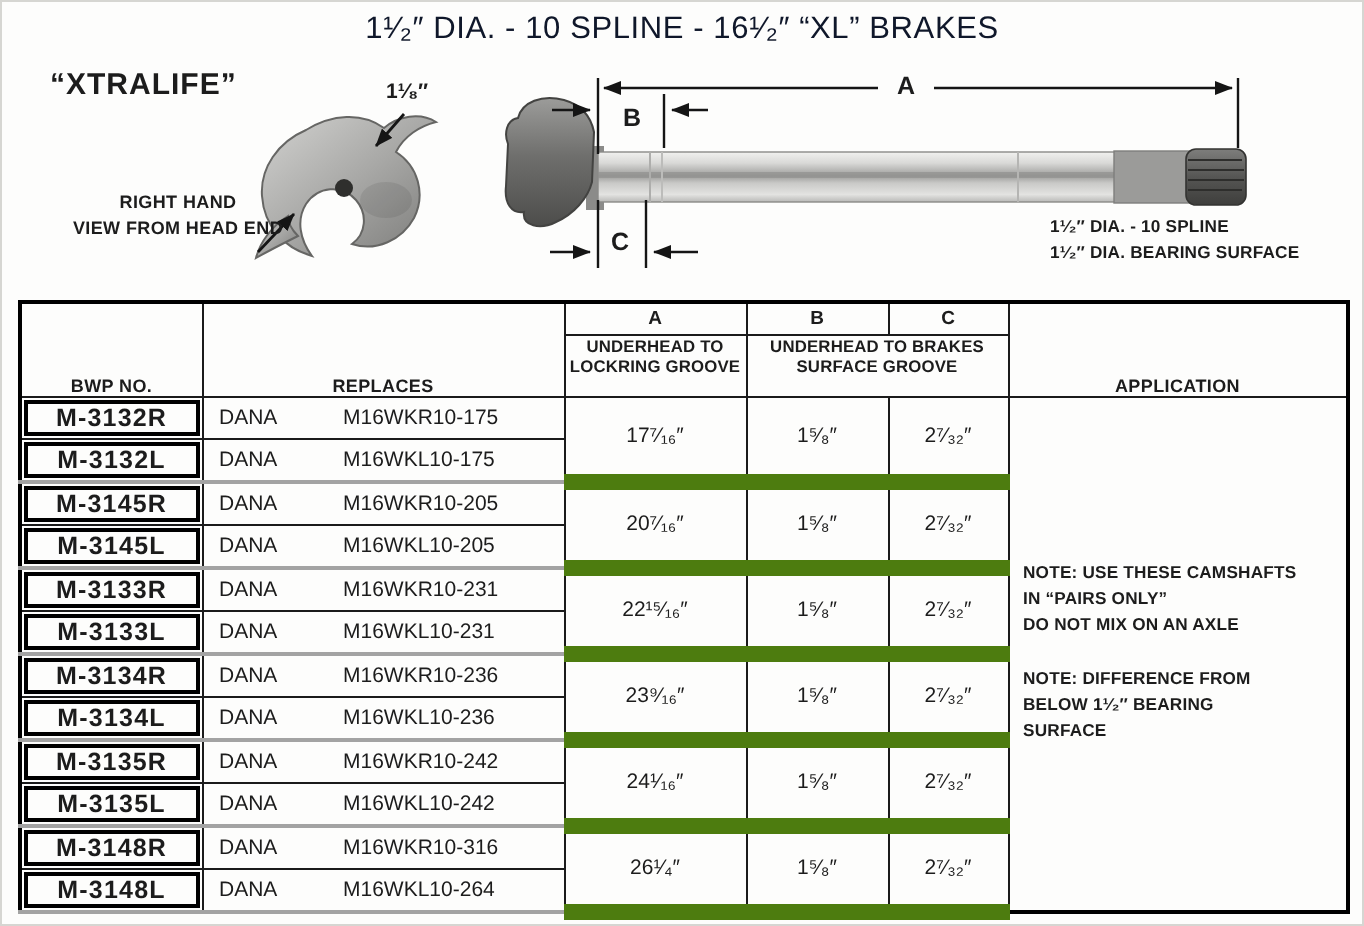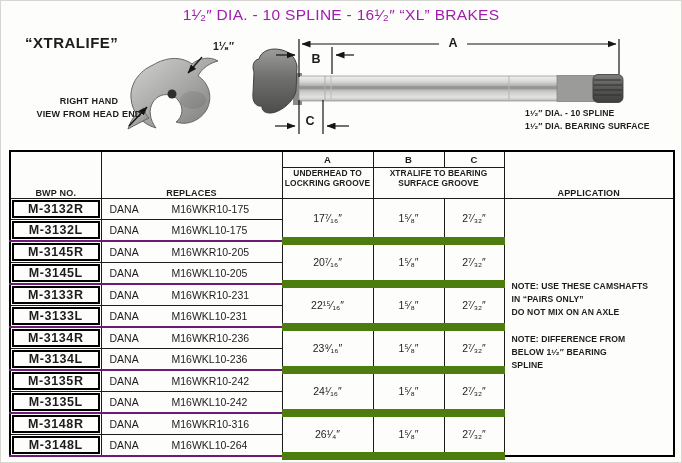--- a/index.html
+++ b/index.html
@@ -2,24 +2,24 @@
 <html><head>
 <meta charset="utf-8">
 <style>
   html,body{margin:0;padding:0;background:#ffffff;}
   .page{
     position:relative;width:682px;height:463px;background:#fdfdfc;
     font-family:"Liberation Sans","DejaVu Sans",sans-serif;color:#1c1c1c;
     box-sizing:border-box;border:1px solid #d6d6d2;overflow:hidden;
   }
   .abs{position:absolute;}
-  .title{left:0;right:0;top:5px;text-align:center;font-size:15.5px;letter-spacing:.3px;color:#a21caf;}
+  .title{left:0;right:0;top:5px;text-align:center;font-size:15.5px;letter-spacing:.3px;color:#0f172a;}
   .brand{left:24px;top:33px;font-weight:bold;font-size:15px;letter-spacing:.5px;}
   .viewlabel{left:24px;top:94px;width:128px;text-align:center;font-weight:bold;font-size:9px;line-height:13px;letter-spacing:.2px;}
-  .cam-size{left:192px;top:39px;font-weight:bold;font-size:10.5px;margin-left:20px;}
+  .cam-size{left:192px;top:39px;font-weight:bold;font-size:10.5px;}
   .dim{font-weight:bold;font-size:12.5px;text-align:center;}
   .dim-a{left:438px;top:35px;width:28px;}
   .dim-b{left:300px;top:51px;width:30px;}
   .dim-c{left:296px;top:113px;width:26px;}
   .shaftspec{left:524px;font-weight:bold;font-size:8.6px;letter-spacing:.1px;}
   .spec1{top:107px;} .spec2{top:120px;}
   svg.diagram{position:absolute;left:0;top:0;}
 
   table.spec{
     position:absolute;left:8px;top:149px;width:666px;border-collapse:collapse;
@@ -36,21 +36,21 @@
   .th-app{border-bottom:2px solid #000;}
   td.bwp{padding:0;}
   .bwp-box{
     margin:1px 1px;border:2px solid #000;height:14px;line-height:14px;
     font-weight:bold;font-size:12.5px;text-align:center;letter-spacing:.6px;
   }
   td.rep{font-size:10.5px;vertical-align:middle;}
   .repwrap{display:flex;padding-left:8px;}
   .brandname{width:62px;flex:none;}
   td.val{font-size:10.5px;text-align:center;vertical-align:middle;border-bottom:8px solid #4d7c0f;}
-  tr.pair-end td{border-bottom:2px solid #701a75;}
+  tr.pair-end td{border-bottom:2px solid #a3a3a3;}
   td.app{vertical-align:top;margin-top:22px;}
   .notes{padding:81px 4px 0 7px;}
   .note div{font-weight:bold;font-size:8.6px;line-height:13px;letter-spacing:.1px;}
   .note + .note{margin-top:14px;}
 </style>
 </head>
 <body>
 
 <div class="page">
 
@@ -164,21 +164,21 @@
       <th class="th-letter">B</th>
       <th class="th-letter">C</th>
       <th class="th-main th-app" rowspan="2">APPLICATION</th>
     </tr>
     <tr class="h2">
       <th class="th-desc">
         <div>UNDERHEAD TO</div>
         <div>LOCKRING GROOVE</div>
       </th>
       <th class="th-desc" colspan="2">
-        <div>XTRALIFE TO BEARING</div>
+        <div>UNDERHEAD TO BRAKES</div>
         <div>SURFACE GROOVE</div>
       </th>
     </tr>
 
     <tr class="dr">
       <td class="bwp">
             <div class="bwp-box">M-3132R</div>
           </td>
       <td class="rep">
             <div class="repwrap">
@@ -192,21 +192,21 @@
       <td class="app" rowspan="12">
         <div class="notes">
           <div class="note">
             <div>NOTE: USE THESE CAMSHAFTS</div>
             <div>IN “PAIRS ONLY”</div>
             <div>DO NOT MIX ON AN AXLE</div>
           </div>
           <div class="note">
             <div>NOTE: DIFFERENCE FROM</div>
             <div>BELOW 1¹⁄₂″ BEARING</div>
-            <div>SPLINE</div>
+            <div>SURFACE</div>
           </div>
         </div>
       </td>
     </tr>
     <tr class="dr pair-end">
       <td class="bwp">
             <div class="bwp-box">M-3132L</div>
           </td>
       <td class="rep">
             <div class="repwrap">

